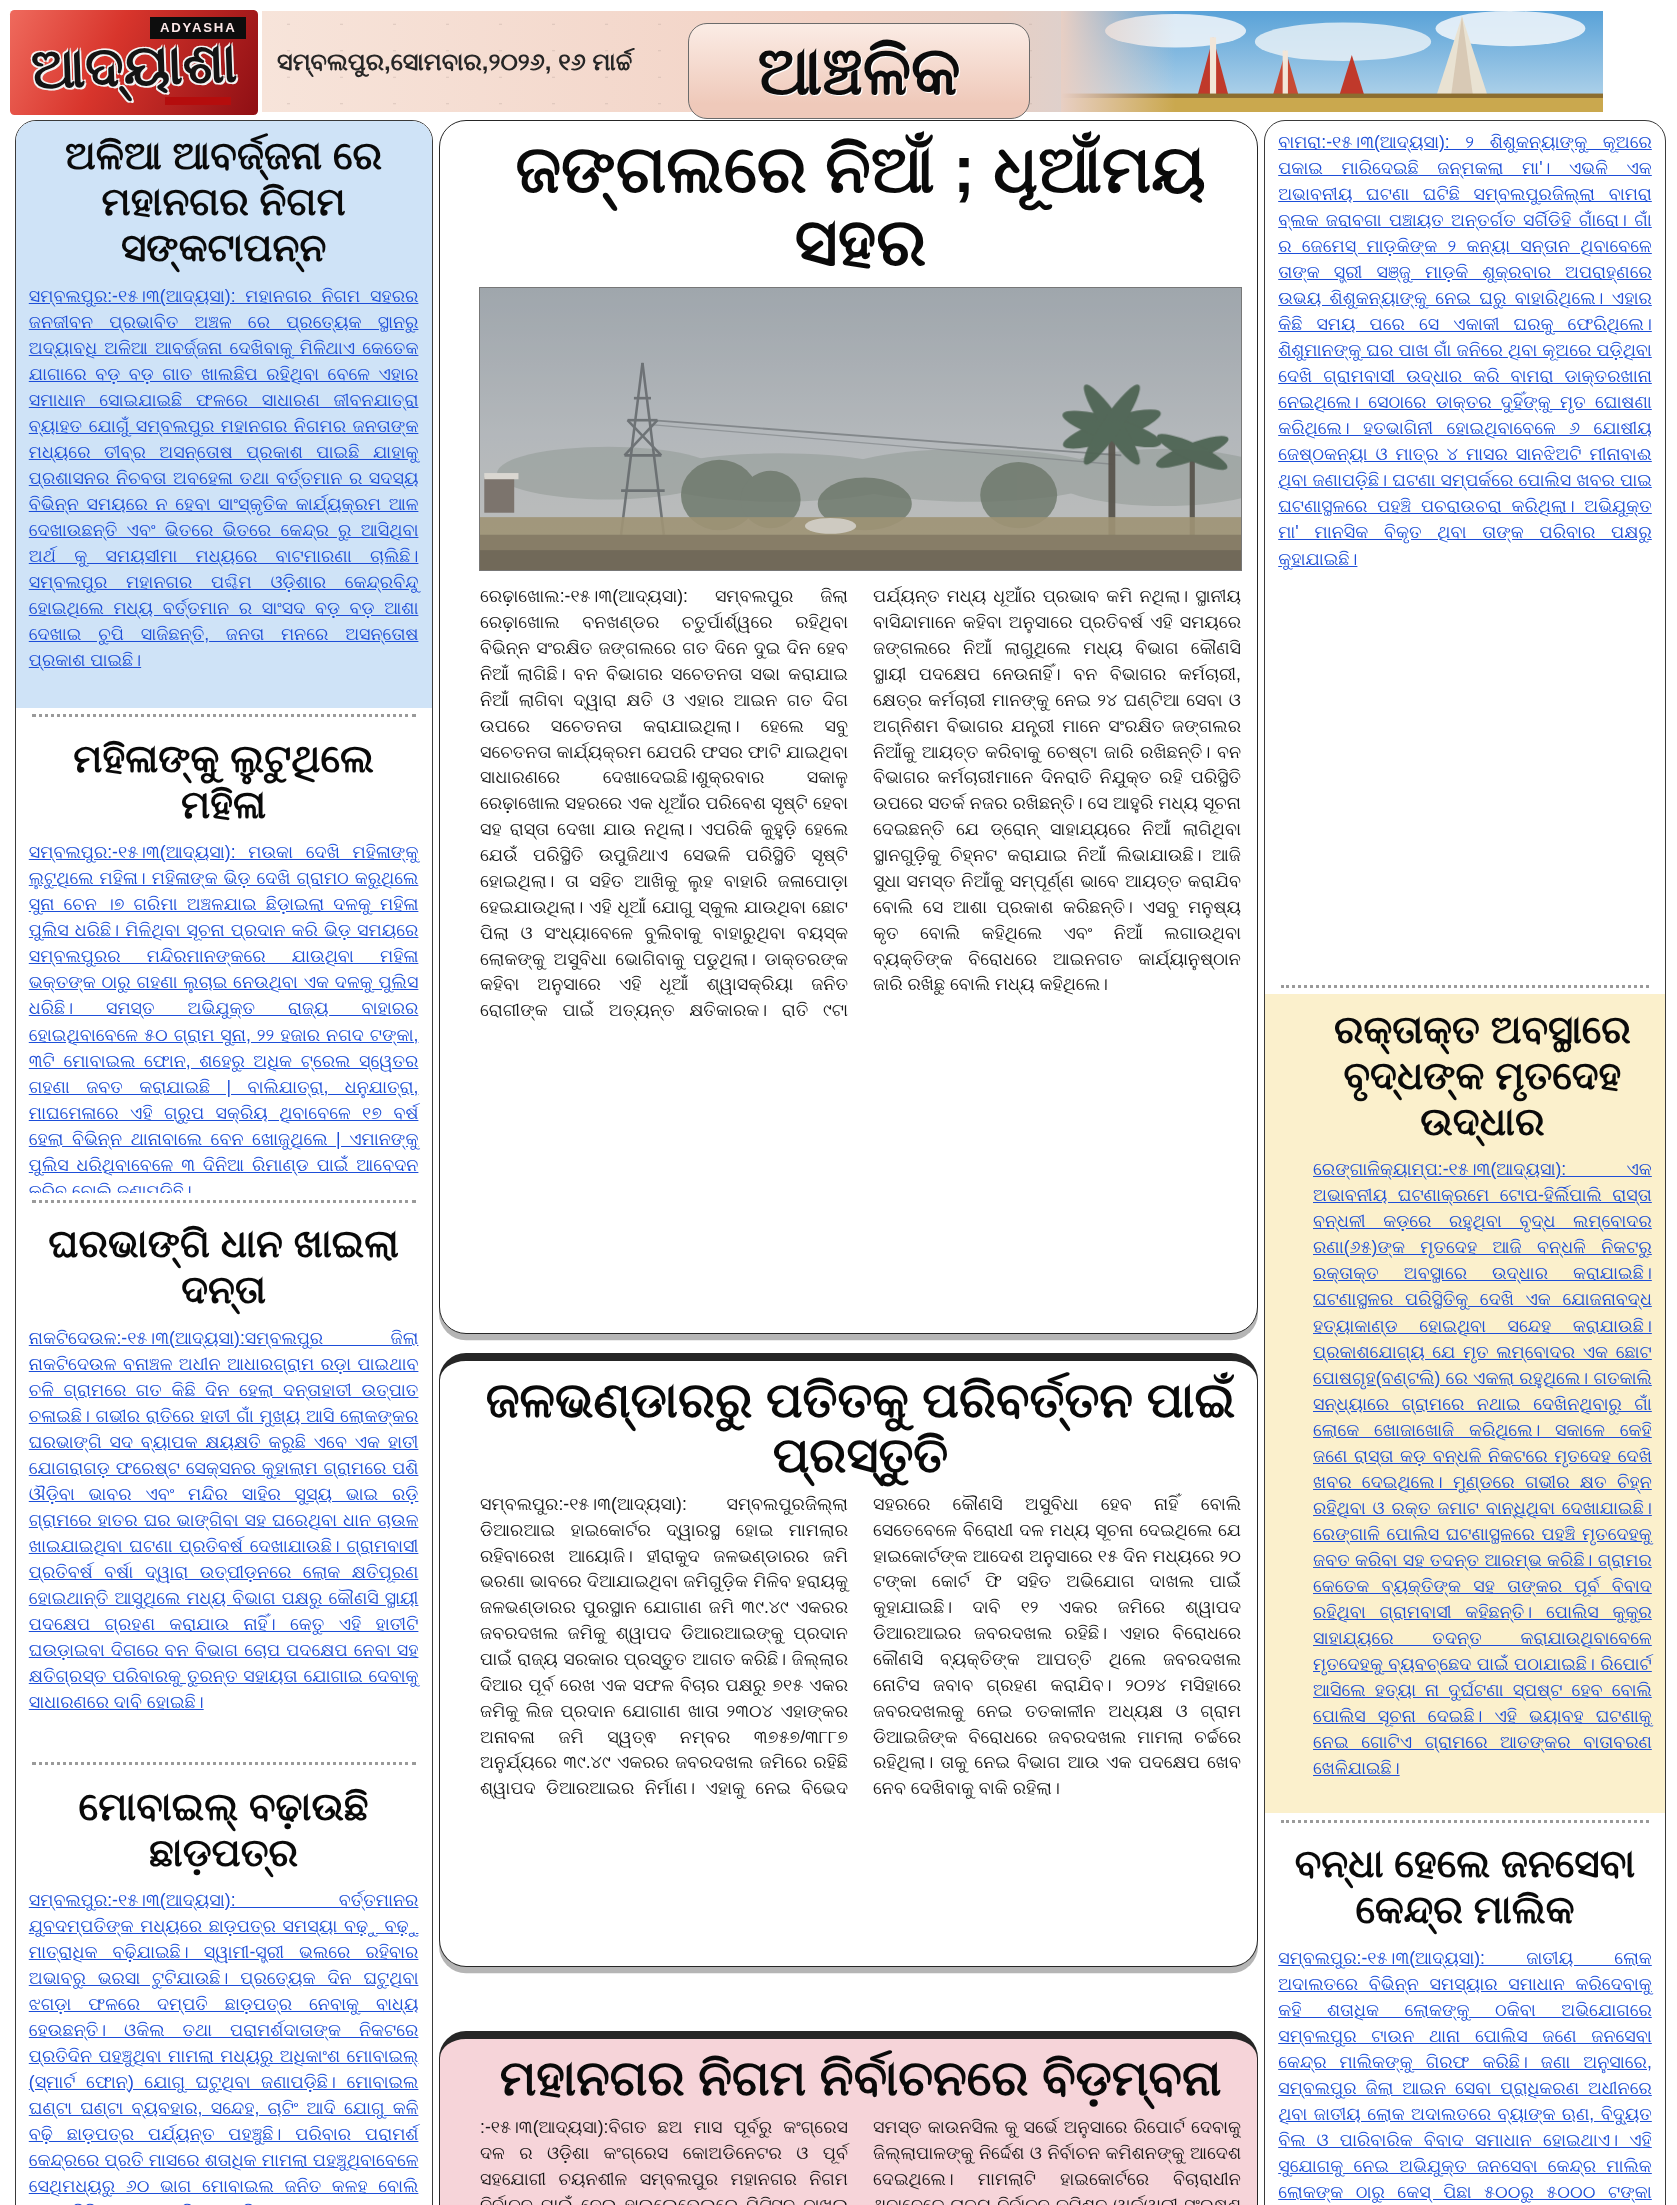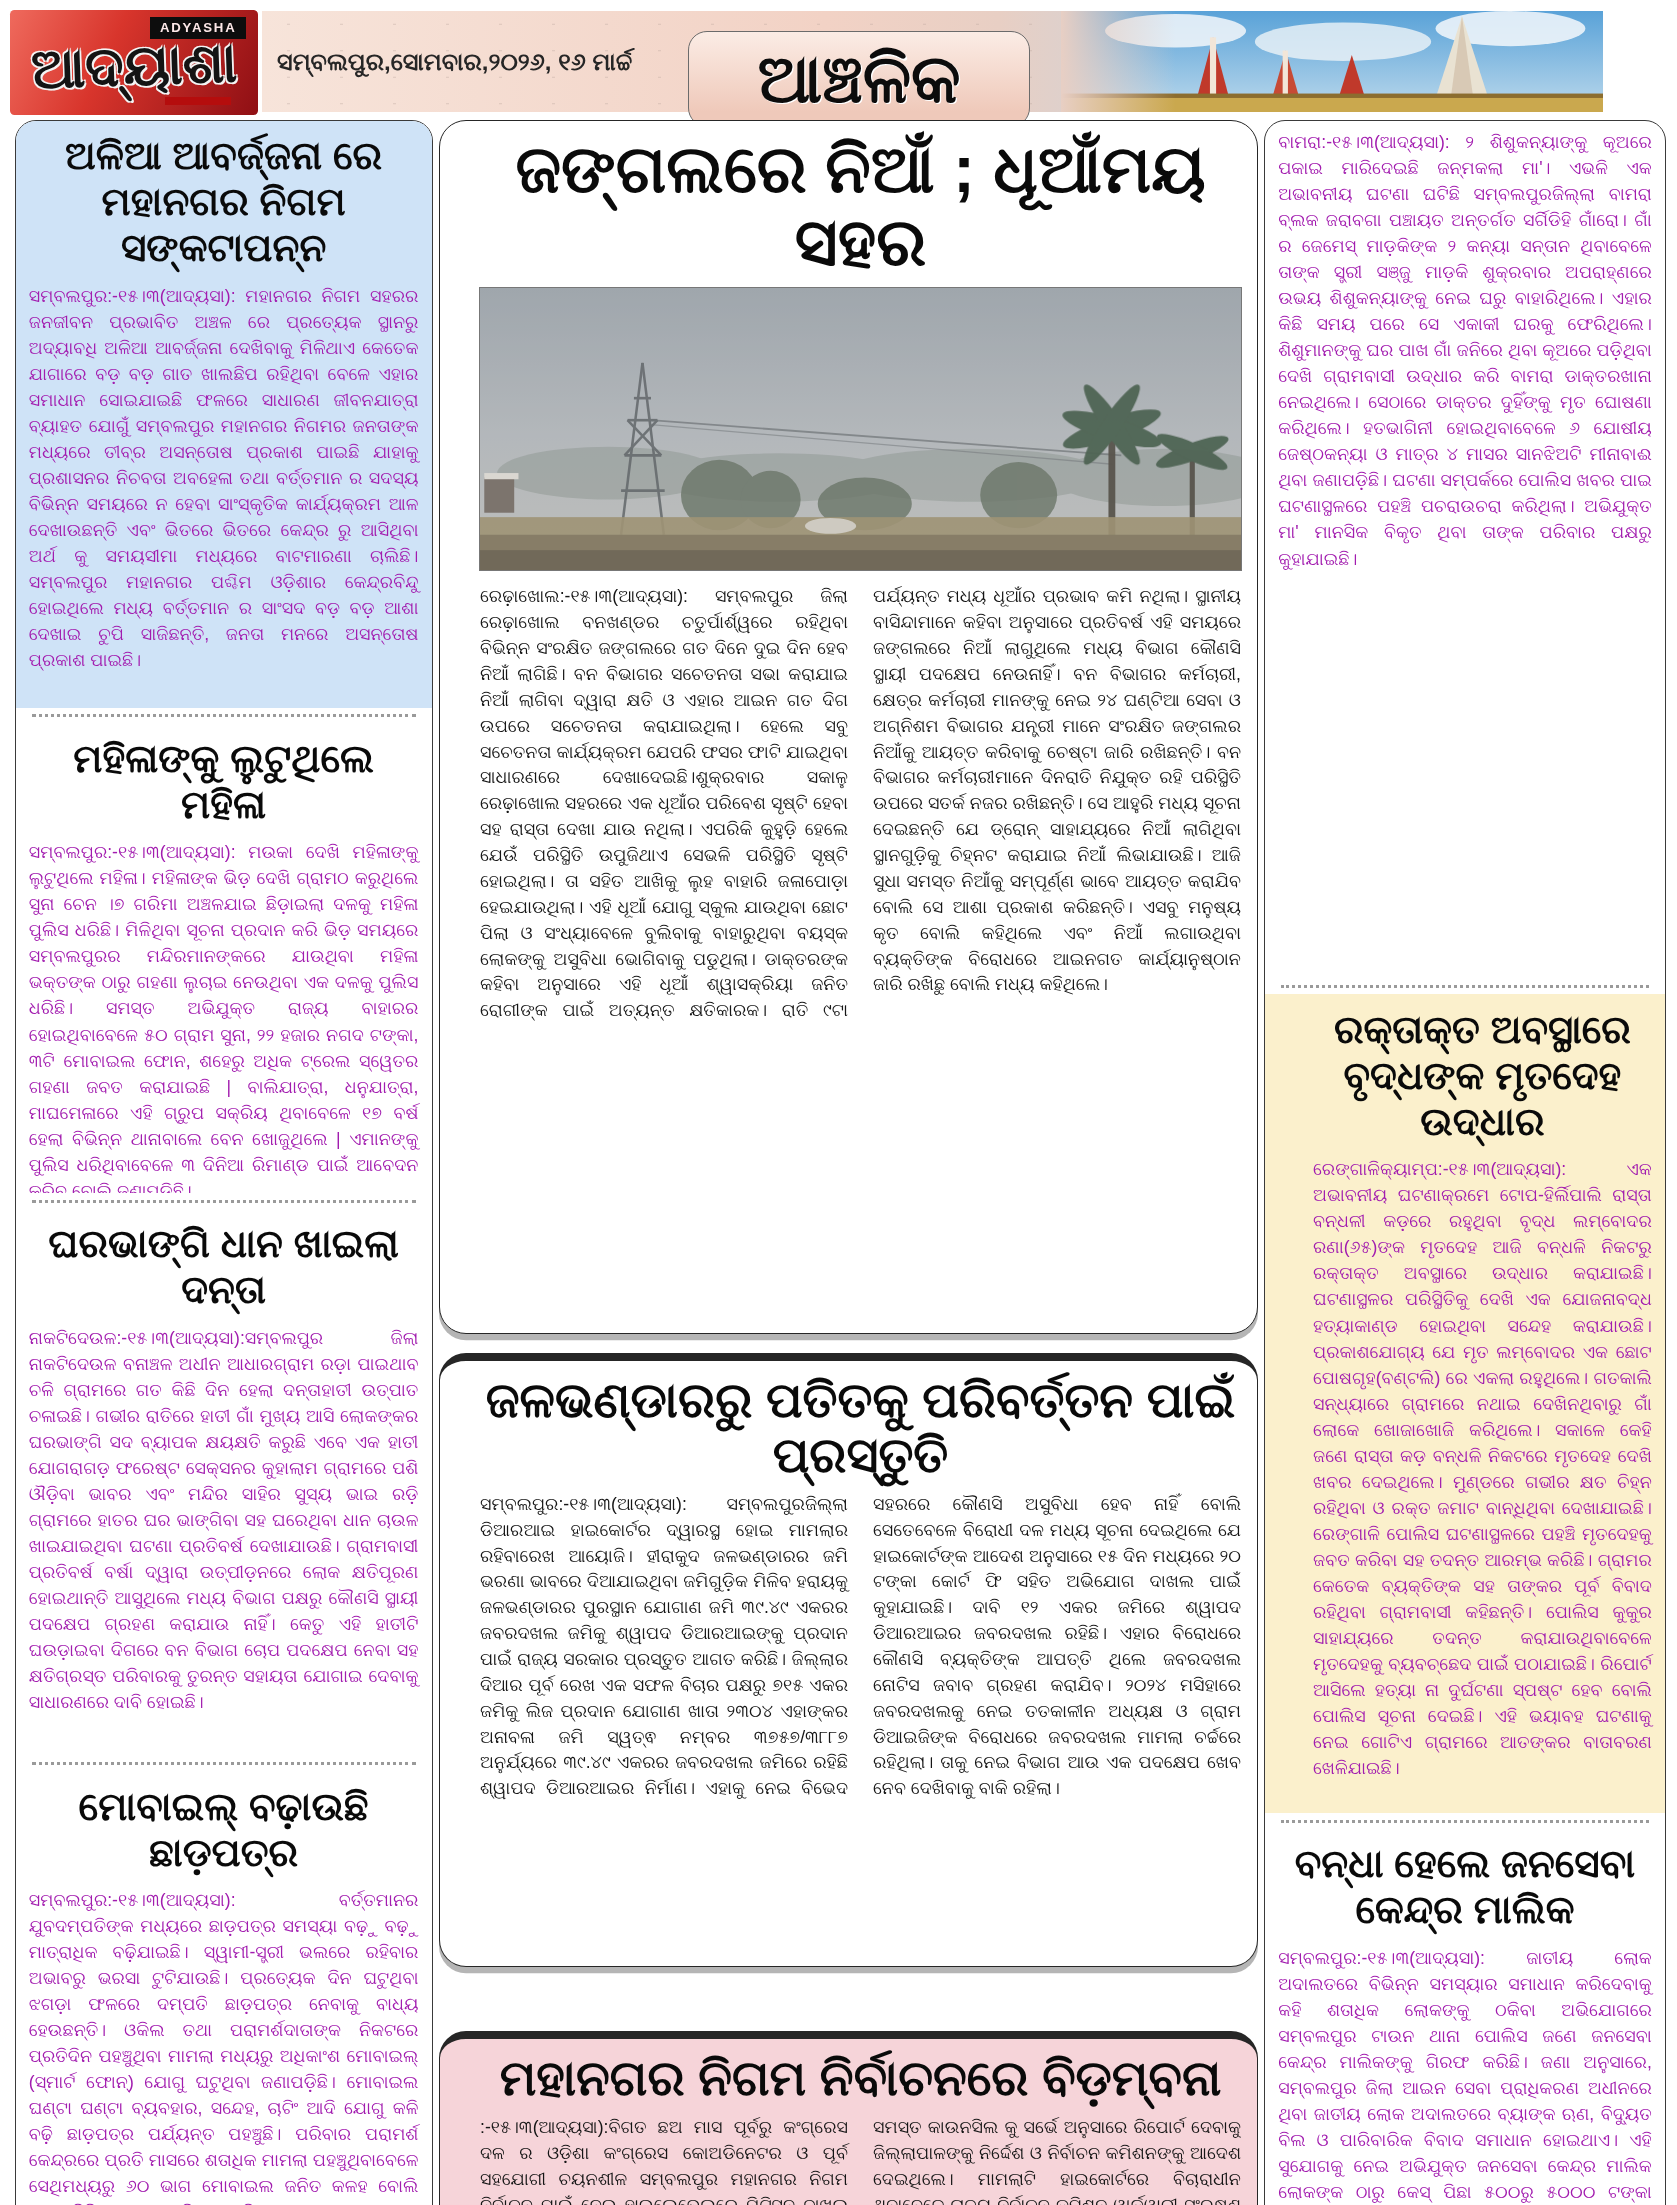--- a/index.html
+++ b/index.html
@@ -18,39 +18,39 @@
     font-size:13.2px;font-weight:bold;letter-spacing:1.8px;padding:3.5px 9.7px;}
   .logo-strip{position:absolute;right:26.5px;bottom:9.7px;width:66px;height:8px;background:#b50d0d;}
   .strip{position:absolute;left:262px;top:1.8px;width:1341px;height:101px;
     background:linear-gradient(90deg,#f7e4da 0%,#f2d2c5 42%,#e8cfc4 55%,#bcd5e8 78%,#8fb9da 100%);
     background-color:#f2d2c5;}
   .strip-dots{position:absolute;inset:0;
     background-image:radial-gradient(#b9a59c 1.3px, transparent 1.8px);
     background-size:53px 26.5px;opacity:.45;}
   .dateline{position:absolute;left:15px;top:50%;transform:translateY(-50%);
     font-size:24px;font-weight:bold;color:#262626;white-space:nowrap;}
-  .title-box{position:absolute;left:426px;top:20px;width:340px;height:94px;
+  .title-box{position:absolute;left:426px;top:12px;width:340px;height:94px;
     border:1.8px solid #6b6b6b;border-radius:19px;
     background:linear-gradient(#fbece5 0%,#efc9ba 85%);
     display:flex;align-items:center;justify-content:center;}
   .title-box span{font-size:67px;font-weight:bold;color:#0c0c0c;
     text-shadow:1.3px 1.3px 0 #fff;}
   .temple{position:absolute;right:0;top:0;width:542px;height:101px;}
   .page-arrow{position:absolute;right:2.6px;top:3.5px;width:70px;height:98px;
     background:linear-gradient(180deg,#ecory 0%,#e98c82 0%,#c01a20 75%,#8f0f14 100%);
     clip-path:polygon(0 20%,52% 20%,52% 2%,100% 50%,52% 98%,52% 80%,0 80%);}
   .page-arrow span{position:absolute;left:4.4px;top:50%;transform:translateY(-50%);
     font-size:18.5px;font-weight:bold;color:#fff;white-space:nowrap;}
   
   .colbox{position:absolute;background:#fff;border:1.8px solid #3a3a3a;border-radius:21px;overflow:hidden;}
   .col-left{left:14.6px;top:120px;width:416px;height:2588px;}
   .col-right{left:1264px;top:120px;width:400px;height:2588px;}
   .art{overflow:hidden;padding:8px 13.2px 2.6px 13.2px;box-sizing:border-box;}
   .art h2{margin:4.4px 0 11.5px 0;text-align:center;font-size:39px;line-height:1.18;color:#0a0a0a;}
-  .art .body{font-size:17.6px;line-height:1.48;text-align:justify;color:#a21caf;}
+  .art .body{font-size:17.6px;line-height:1.48;text-align:justify;color:#1d4ed8;text-decoration:underline;}
   .bg-blue{background:#cfe3f7;}
   .bg-yellow{background:#fbf0cc;padding-left:48px;}
   .dotsep{border-top:3.5px dotted #9a9a9a;margin:6.2px 16px;}
   .h-l1{height:587px;} .h-l2{height:470px;} .h-l3{height:547px;} .h-l4{height:944px;}
   .h-r1{height:858px;} .h-r2{height:819px;} .h-r3{height:882px;}
   
   .cbox{position:absolute;left:439px;width:819px;background:#fff;
     border:1.8px solid #262626;border-radius:27px;overflow:hidden;
     box-shadow:0 6.2px 0 rgba(90,90,90,.45);box-sizing:border-box;padding-left:24px;}
   .cbox-top{border-top:8px solid #262626;}

